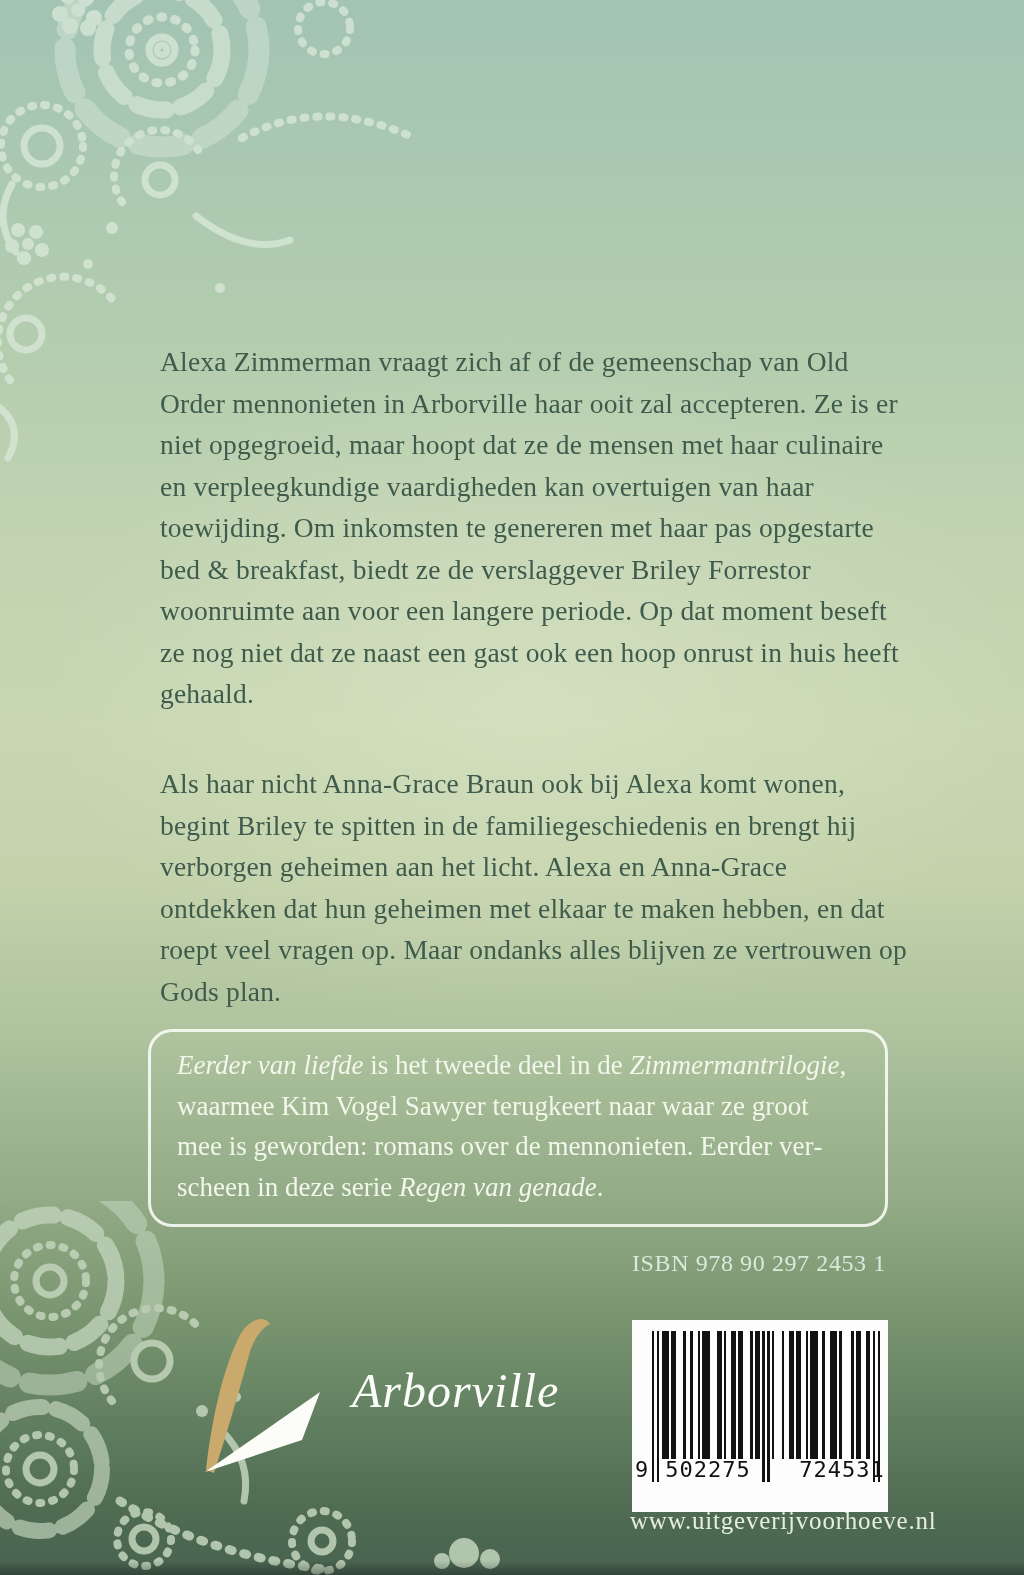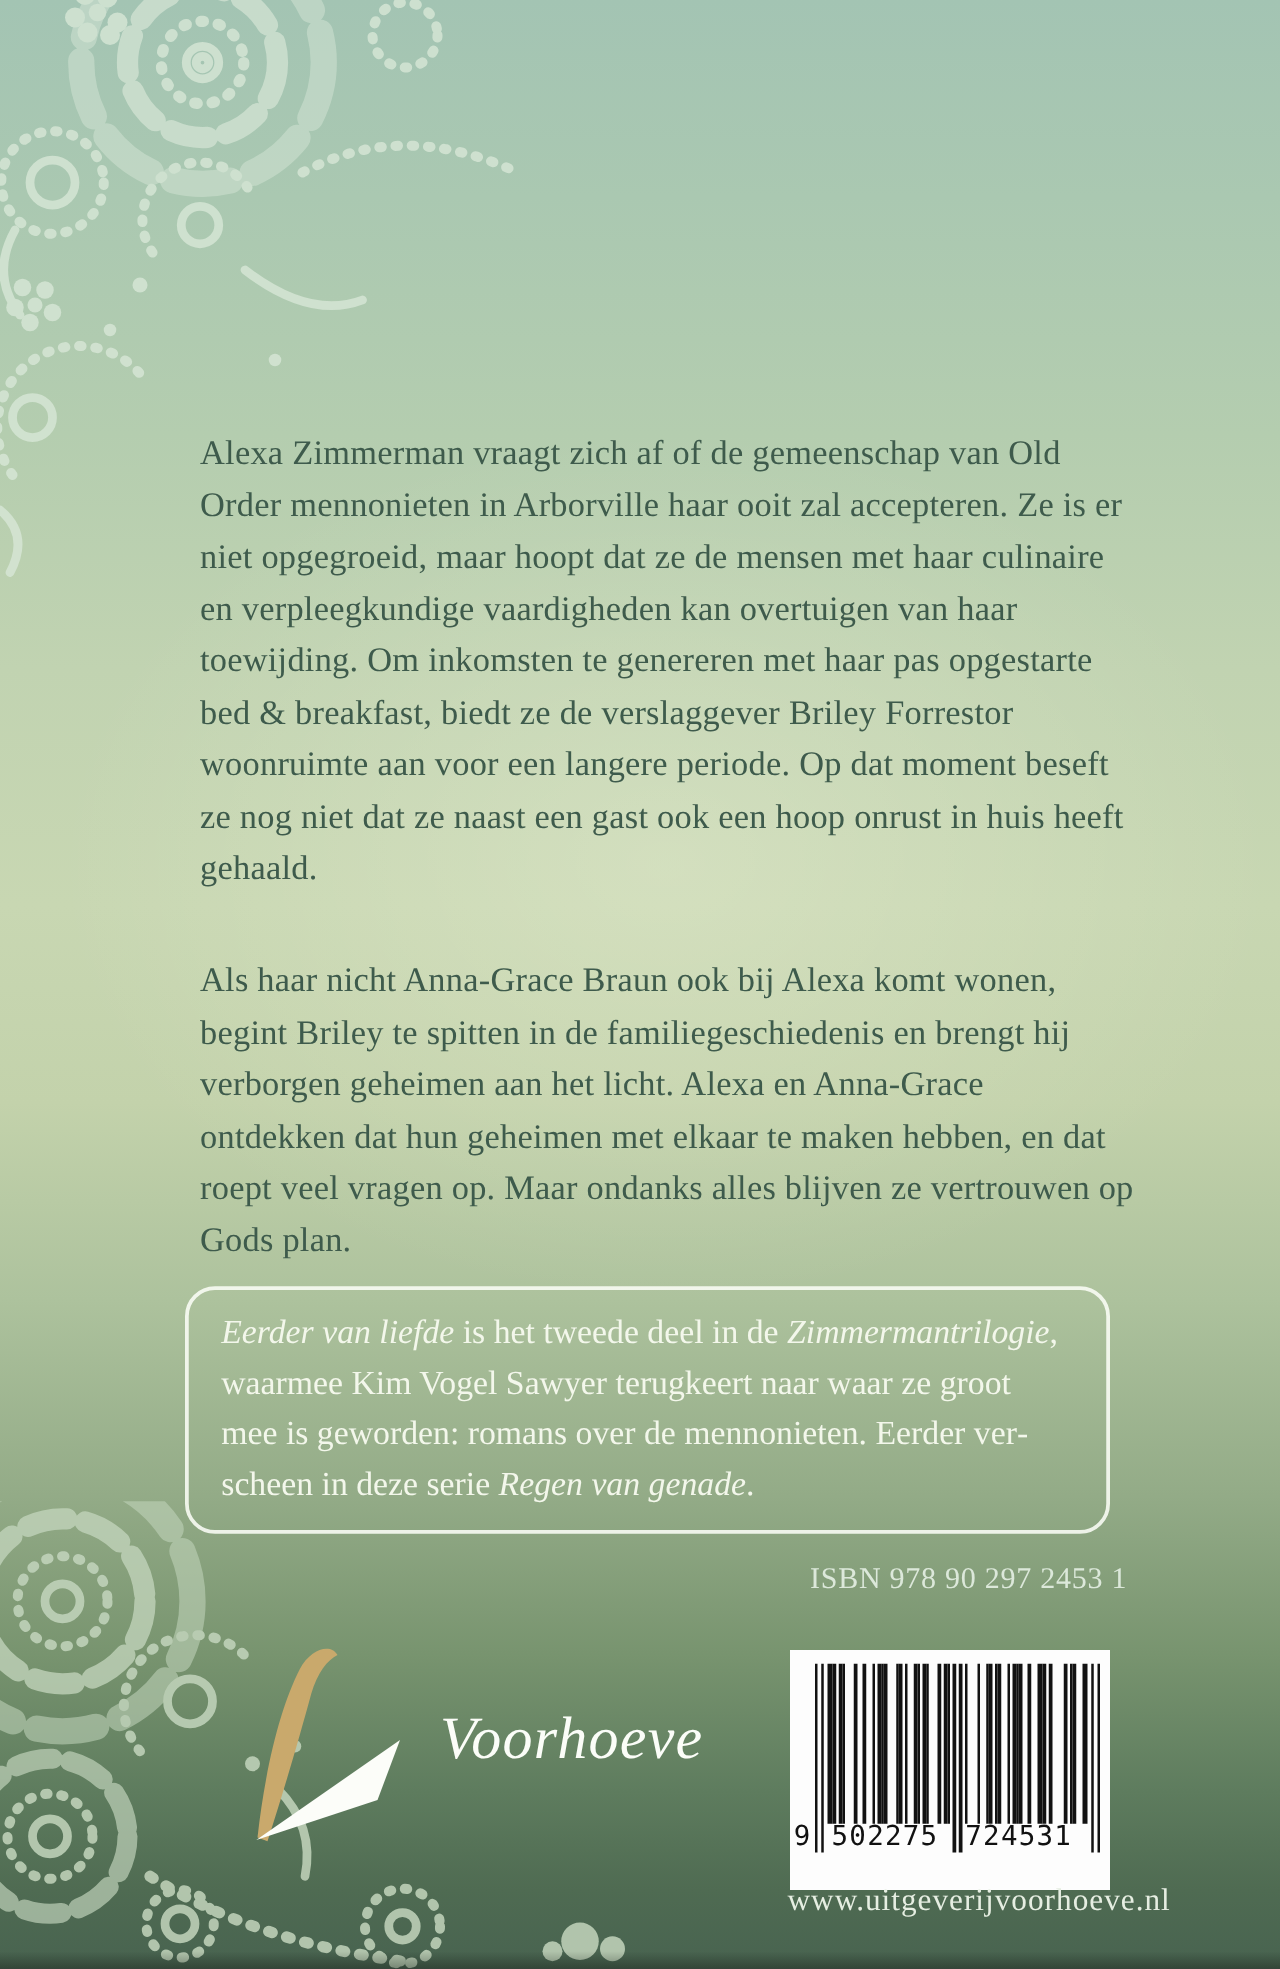--- a/index.html
+++ b/index.html
@@ -37,36 +37,36 @@
 
   .series-box{
     position:absolute; left:148px; top:1029px; width:682px;
     border:3px solid rgba(251,253,246,.88); border-radius:24px;
     padding:13px 26px 17px 26px;
     font-size:27px; line-height:40.5px; color:#f3f7eb;
   }
   .series-box .it{font-style:italic;}
 
   .isbn-block{
-    position:absolute; left:648px; top:1246px;
+    position:absolute; left:632px; top:1246px;
     font-size:24px; line-height:35px; color:#dce8da; letter-spacing:.6px;
   }
 
   .barcode{
     position:absolute; left:632px; top:1320px; width:256px; height:192px;
     background:#fdfdfd;
   }
   .barcode .bar{position:absolute; top:11px; width:2.4px; height:128px; background:#121212;}
   .barcode .bar.guard{height:151px;}
   .barcode .digits{position:absolute; top:137px; left:0; width:100%; height:30px;
     font-family:"DejaVu Sans Mono","Liberation Mono",monospace; font-size:22px; color:#111;}
   .barcode .digits span{position:absolute; top:0;}
   .barcode .d1{left:3px;}
   .barcode .d2{left:29px; width:94px; text-align:center; letter-spacing:1px;}
-  .barcode .d3{left:136px; width:94px; text-align:center; letter-spacing:1px;}
+  .barcode .d3{left:136px; width:94px; text-align:center; letter-spacing:1px;padding-left:27px;}
 
   .url{
     position:absolute; left:630px; top:1507px;
     font-size:25px; color:#e6eee2; letter-spacing:.8px;text-align:center;
   }
 
   .logo-mark{position:absolute; left:190px; top:1312px;}
   .publisher{
     position:absolute; left:352px; top:1363px;
     font-style:italic; font-size:48px; color:#fbfdf8; letter-spacing:1px;
@@ -211,15 +211,15 @@
       <span class="d3">724531</span>
     </div>
   </div>
 
   <div class="url">www.uitgeverijvoorhoeve.nl</div>
 
   <svg class="logo-mark" width="150" height="170" viewBox="0 0 150 170">
     <path d="M16,158 C22,104 34,54 50,23 C58,8 74,2 80,12 C72,16 64,26 59,43 C49,80 36,124 24,161 Z" fill="#c9a96c"></path>
     <path d="M15,160 L130,80 L112,128 Z" fill="#fcfdf9"></path>
   </svg>
-  <div class="publisher">Voorhoeve</div>
+  <div class="publisher">Arborville</div>
 
 </div>
 
 </body></html>

